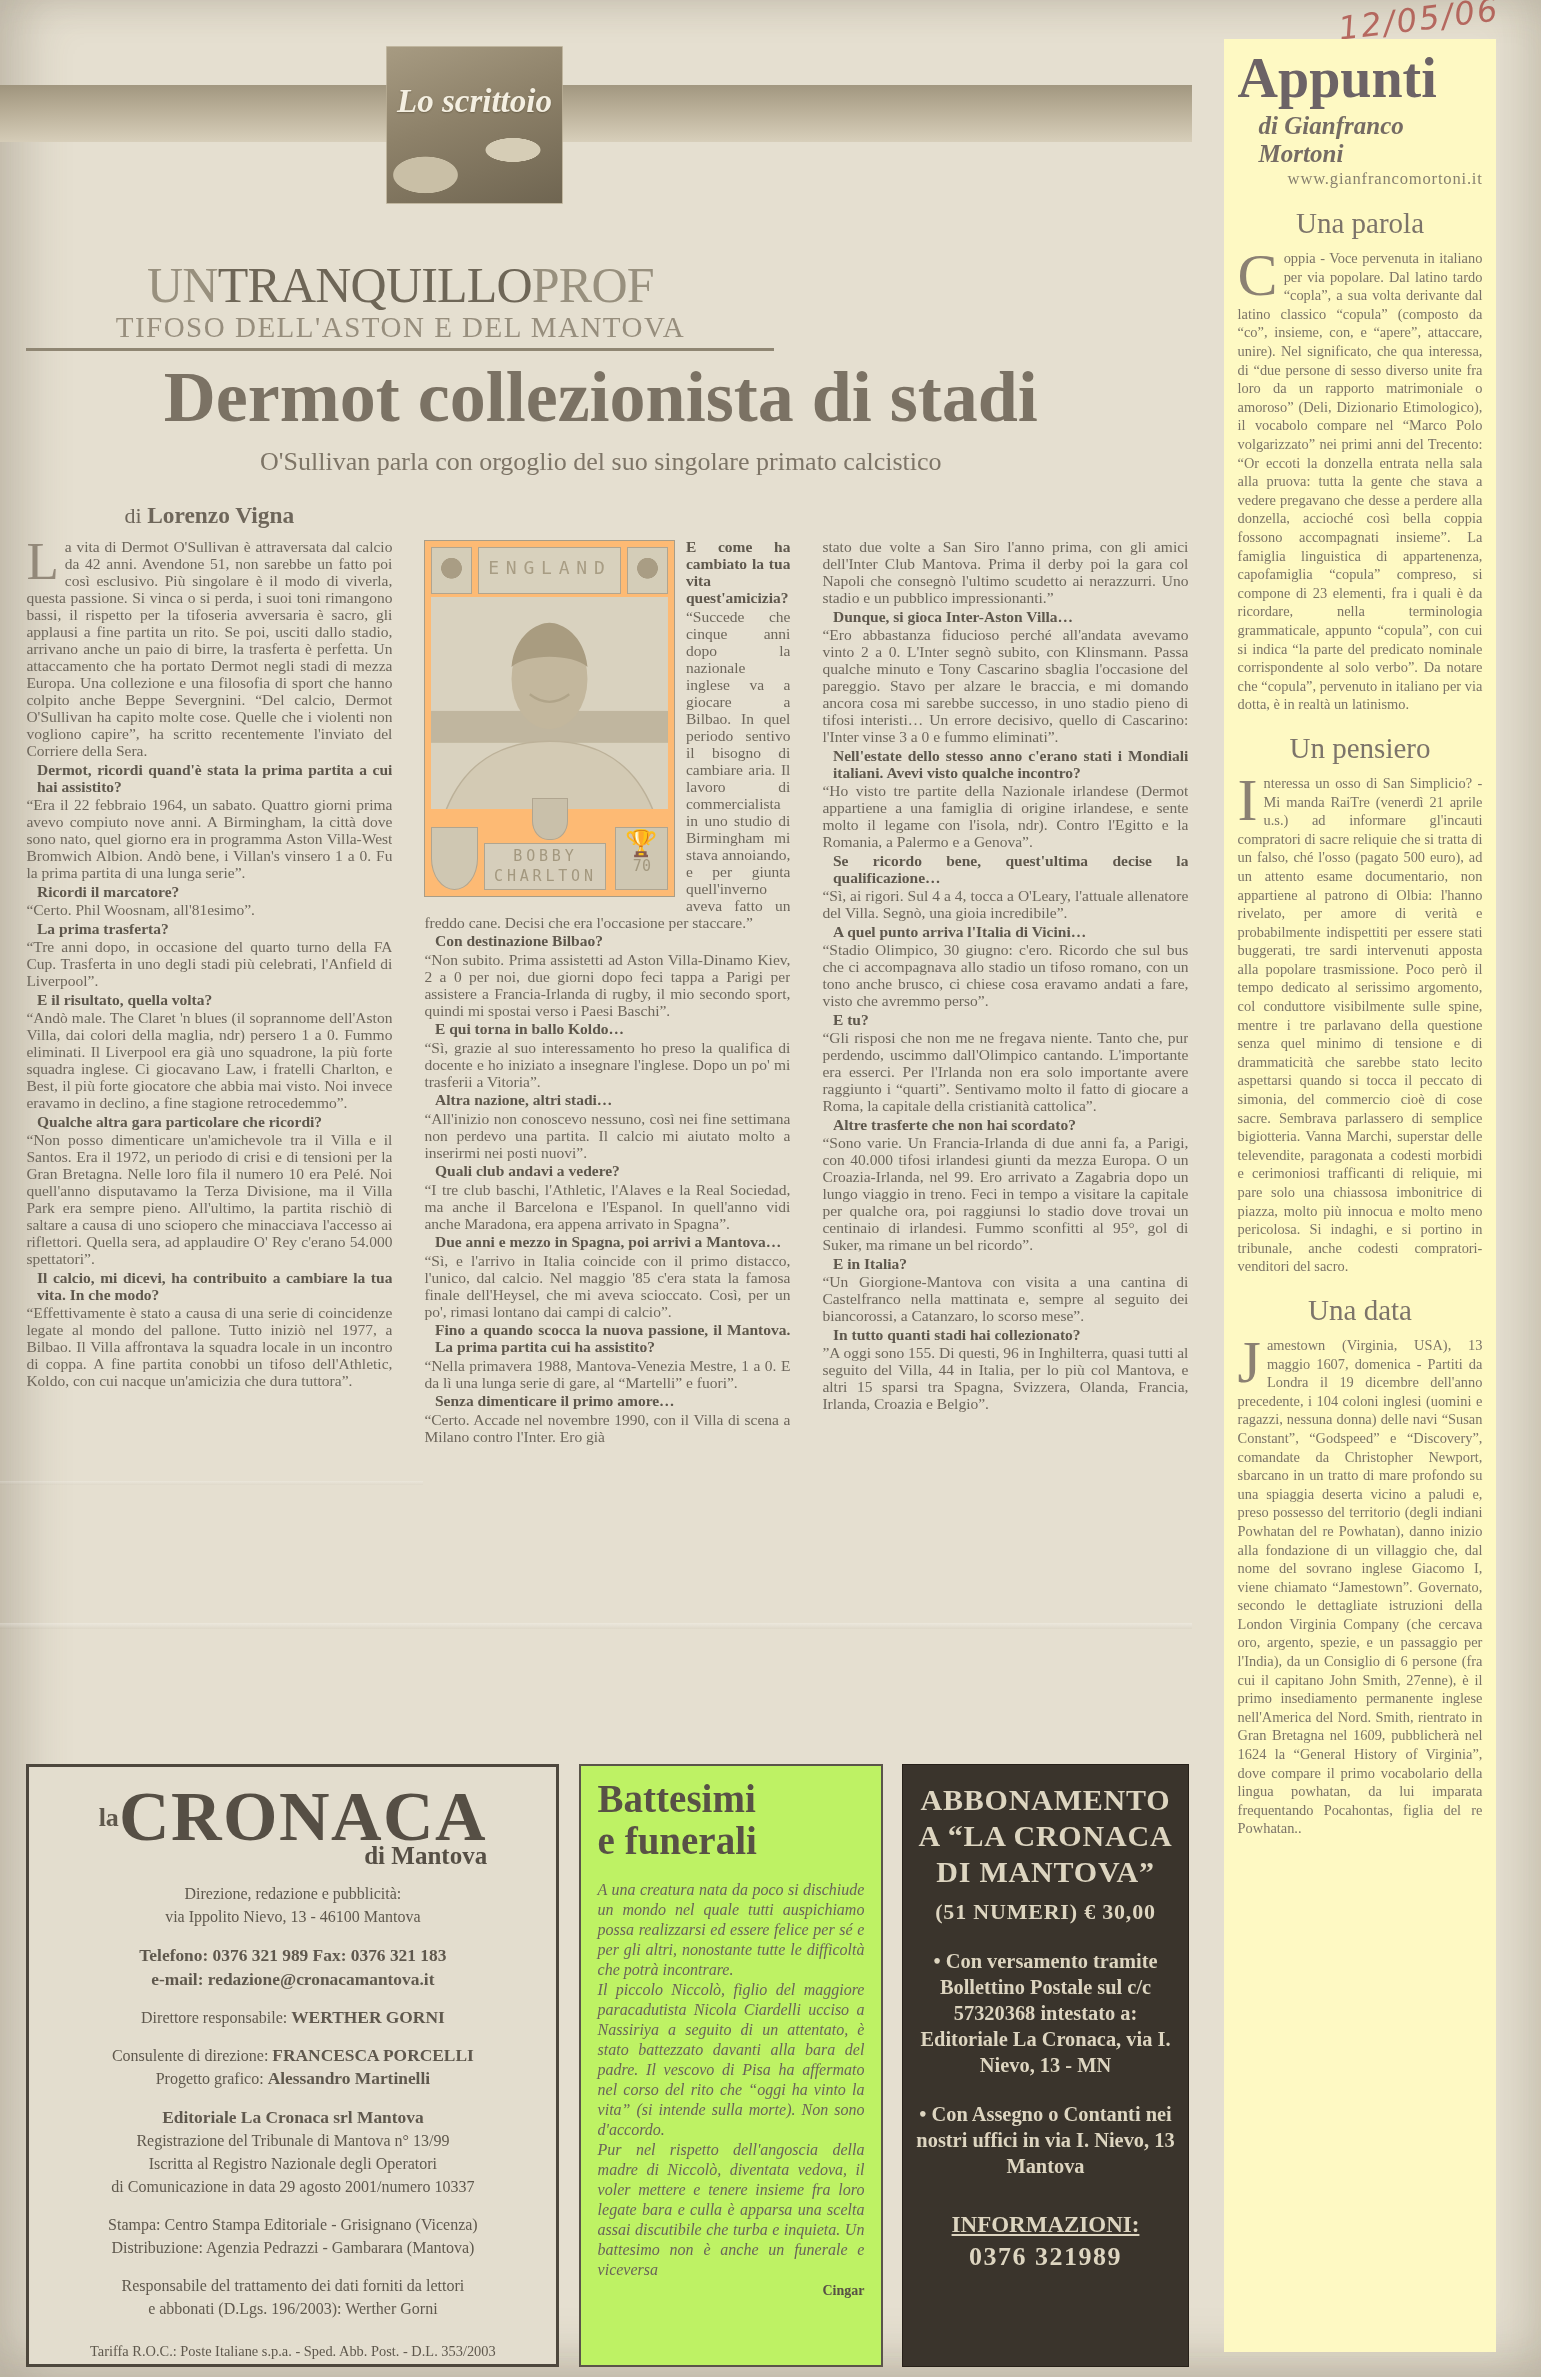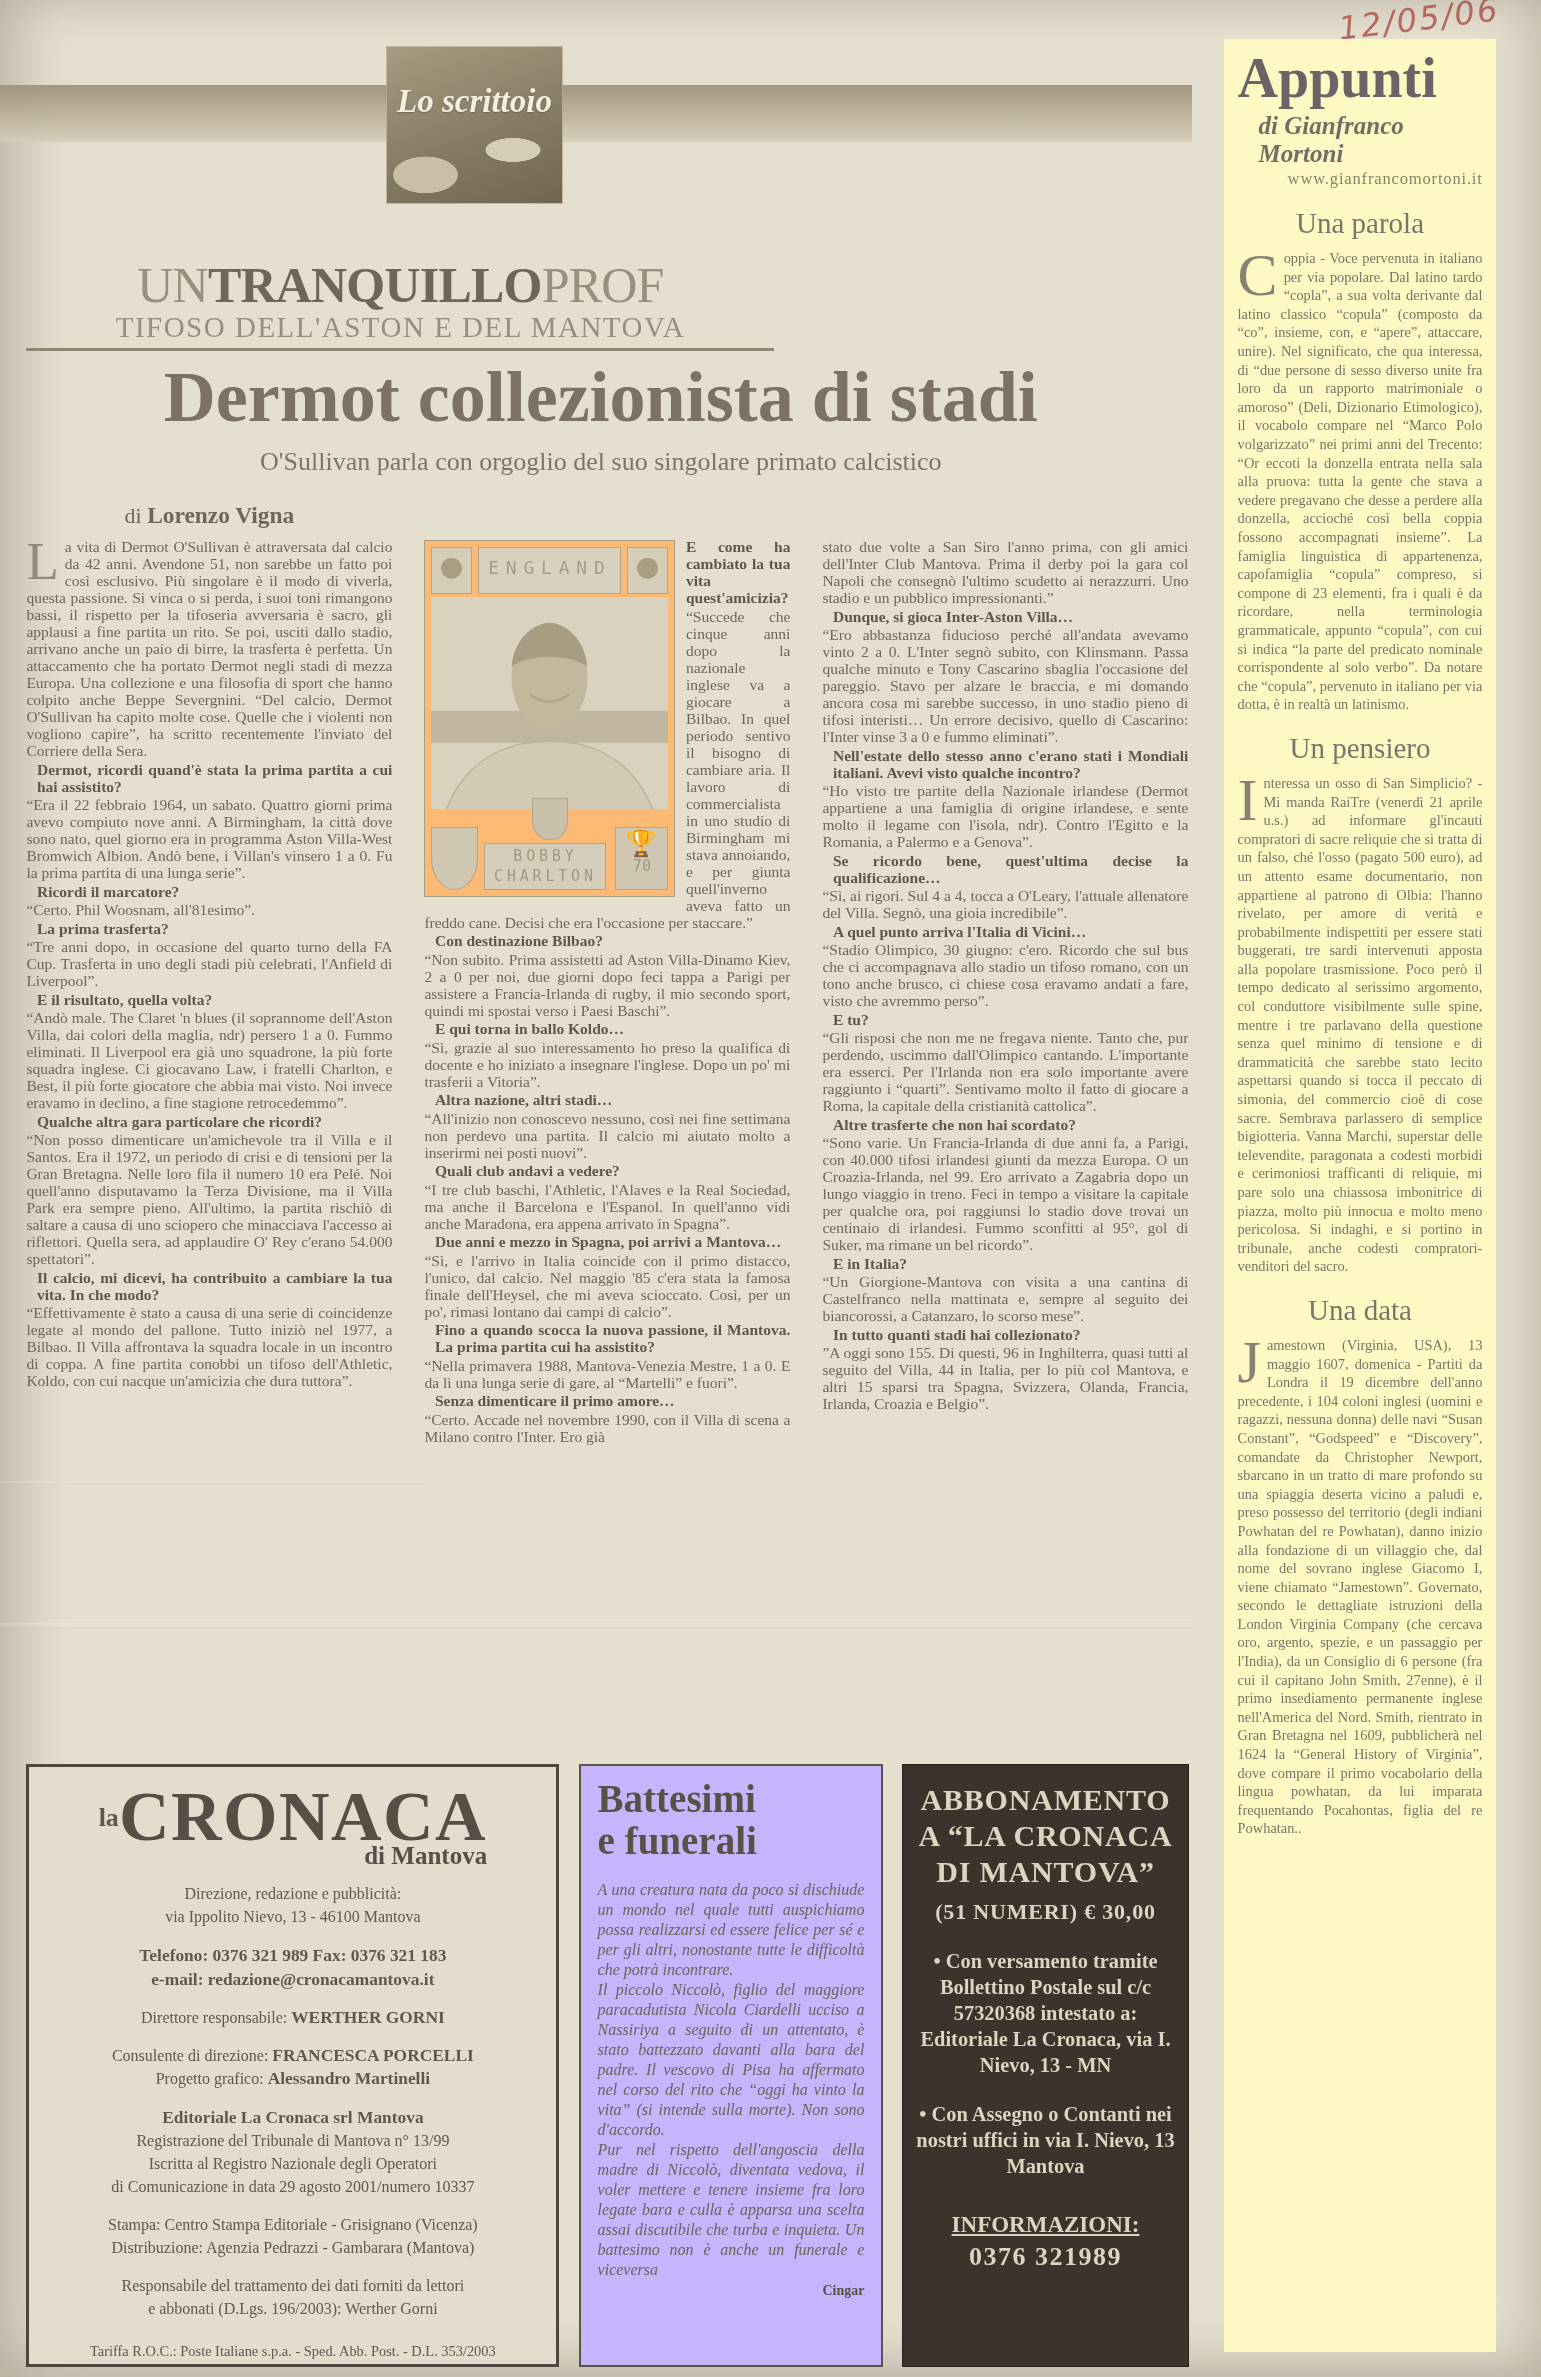--- a/index.html
+++ b/index.html
@@ -21,21 +21,21 @@
         radial-gradient(ellipse 53px 30px at 22% 82%, #c9bfa6 60%, transparent 62%),
         linear-gradient(160deg,#a79b82 0%,#8d8169 45%,#6f6551 100%);
       box-shadow:0 0 0 0.8px #b7ac93;}
   .scrittoio-caption{position:absolute;left:0;right:0;top:36px;text-align:center;
       font-style:italic;font-weight:bold;font-size:33px;color:#f4efe1;text-shadow:0 0.8px 1.5px rgba(60,50,30,.4);}
 
   
   .kicker{position:absolute;left:26.4px;top:260px;width:748px;text-align:center;line-height:1;}
   .kicker-l1{font-size:50px;letter-spacing:-0.8px;}
   .klight{color:#98907e;}
-  .kbold{color:#6e6657;font-weight:bold;}
+  .kbold{color:#6e6657;font-weight:normal;}
   .kicker-l2{font-size:29px;color:#978e7d;letter-spacing:1.5px;margin-top:3px;}
   .kicker-rule{position:absolute;left:26.4px;top:348px;width:748px;height:3px;background:#8f8673;}
   .headline{position:absolute;left:11.3px;top:361px;width:1179px;text-align:center;font-size:72px;line-height:1;color:#7b7264;}
   .hl-roman{font-weight:bold;}
   .hl-italic{font-weight:bold;}
   .subhead{position:absolute;left:11.3px;top:447px;width:1179px;text-align:center;font-size:26px;color:#7e7567;}
   .byline{position:absolute;left:26.4px;top:502px;width:366px;text-align:center;font-size:22px;color:#6e665a;}
   .byline strong{font-size:23.4px;}
 
   
@@ -90,21 +90,21 @@
   .li-n{font-size:16px;line-height:23px;}
   .li-b{font-size:17.4px;line-height:24px;font-weight:bold;}
   .li-mix{font-size:16px;line-height:23px;}
   .li-mix strong{font-size:17.4px;}
   .li-sp{height:15px;}
   .li-sp2{height:21px;}
   .li-sm{font-size:14.4px;line-height:20.4px;}
 
   
   .batt-box{position:absolute;left:579px;top:1764px;width:304px;height:603px;border:2.3px solid #5a544a;
-            background:#c4b5fd;box-sizing:border-box;padding:12px 16.6px;overflow:hidden;}
+            background:#bef264;box-sizing:border-box;padding:12px 16.6px;overflow:hidden;}
   .batt-title div{font-size:39px;font-weight:bold;color:#585146;line-height:42px;}
   .batt-body{margin-top:18px;}
   .li-i{font-style:italic;font-size:16px;line-height:20px;text-align:justify;color:#6a635a;margin:0;}
   .batt-sig{text-align:right;font-weight:bold;font-size:14px;margin-top:3px;color:#575046;}
 
   
   .abb-box{position:absolute;left:902px;top:1764px;width:287px;height:603px;background:#3a342c;color:#ddd5c0;
            text-align:center;box-sizing:border-box;padding:16.6px 12px;border:1.5px solid #262019;overflow:hidden;}
   .abb-title div{font-size:30px;font-weight:bold;line-height:36px;letter-spacing:0.8px;}
   .abb-price{font-size:22px;font-weight:bold;margin-top:9px;letter-spacing:0.8px;}

